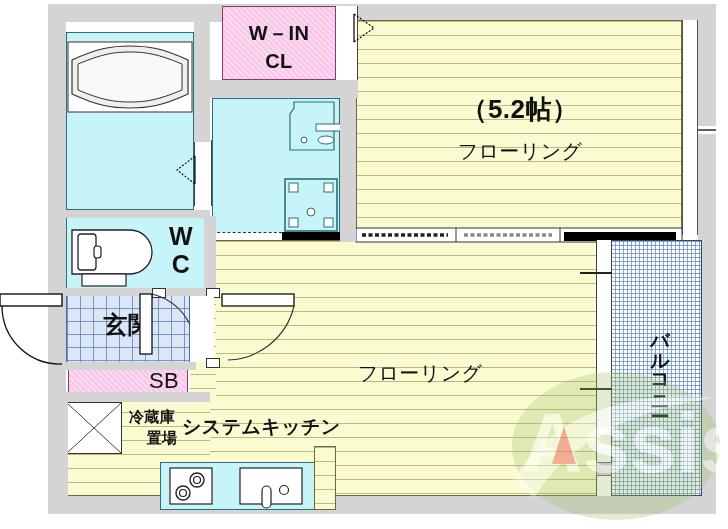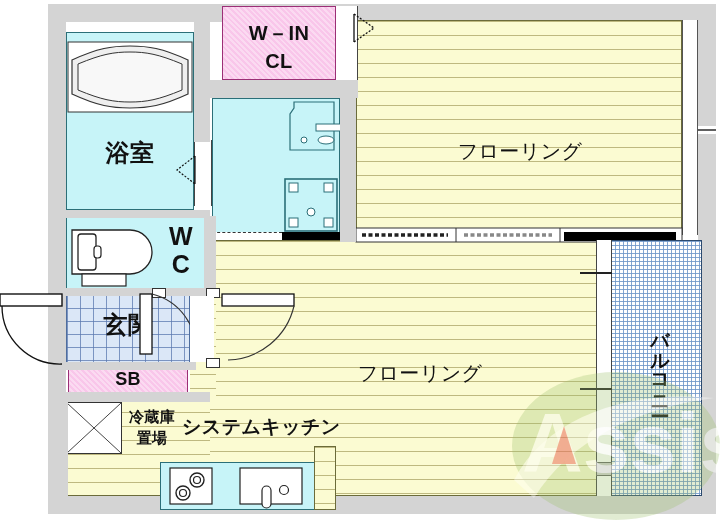--- a/index.html
+++ b/index.html
@@ -68,21 +68,21 @@
     writing-mode:vertical-rl;
     text-orientation:upright;
     line-height:1.05;
   }
   .t-room{font-size:27px;font-weight:600;}
   .t-area{font-size:26px;font-weight:600;}
   .t-sub{font-size:20px;font-weight:500;}
   .t-med{font-size:20px;font-weight:600;}
   .t-wic{font-size:20px;font-weight:700;}
   .t-bal{font-size:19px;font-weight:600;}
-  .t-sb{font-size:18px;font-weight:700;}
+  .t-sb{font-size:22px;font-weight:400;padding-left:36px;}
   .t-wc{font-size:25px;font-weight:600;}
   .t-kit{font-size:19px;font-weight:600;}
   .t-fridge{font-size:15px;font-weight:600;line-height:1.0;}
   svg{display:block;overflow:visible;}
   
   #watermark{
     position:absolute;
     left:508px;top:368px;
     width:220px;height:161px;
     pointer-events:none;
@@ -94,20 +94,21 @@
 
 <div id="plan">
 
   <div class="abs wall-plain" style="left:48px;top:4px;width:668px;height:18px;"></div>
   <div class="abs wall-plain" style="left:48px;top:4px;width:18px;height:510px;"></div>
   <div class="abs wall-plain" style="left:48px;top:496px;width:668px;height:18px;"></div>
   <div class="abs wall-plain" style="left:698px;top:4px;width:18px;height:232px;"></div>
   <div class="abs wall-plain" style="left:698px;top:236px;width:18px;height:278px;"></div>
 
   <div class="abs fl-wood" style="left:356px;top:20px;width:326px;height:215px;"></div>
+  <div class="lbl t-area" style="left:425px;top:95px;width:190px;">（5.2帖）</div>
   <div class="lbl t-sub" style="left:410px;top:140px;width:220px;">フローリング</div>
 
   <div class="abs" style="left:682px;top:120px;width:34px;height:20px;">
     <svg width="34" height="20" viewBox="0 0 34 20">
       <rect x="0" y="6" width="34" height="8" fill="#ffffff" stroke="none"></rect>
       <line x1="0" y1="10" x2="34" y2="10" stroke="#2b2b2b" stroke-width="1.6"></line>
     </svg>
   </div>
   <div class="abs" style="left:682px;top:20px;width:16px;height:215px;background:#ffffff;border-left:1px solid #555;border-right:1px solid #555;"></div>
 
@@ -124,21 +125,20 @@
 
   <div class="abs fl-water" style="left:66px;top:32px;width:128px;height:178px;"></div>
 
   <div class="abs" style="left:68px;top:42px;width:124px;height:70px;">
     <svg width="124" height="70" viewBox="0 0 124 70">
       <rect x="0" y="0" width="124" height="70" fill="#ffffff" stroke="#333" stroke-width="1"></rect>
       <path d="M4,18 C30,6 44,4 62,4 C80,4 94,6 120,18 L120,52 C94,64 80,66 62,66 C44,66 30,64 4,52 Z" fill="#efefef" stroke="#333" stroke-width="1.2"></path>
       <path d="M10,22 C34,12 46,10 62,10 C78,10 90,12 114,22 L114,48 C90,58 78,60 62,60 C46,60 34,58 10,48 Z" fill="#f8f8f8" stroke="#333" stroke-width="1"></path>
     </svg>
   </div>
-  <div class="lbl t-room" style="left:66px;top:140px;width:128px;font-size:24px;">浴室</div>
 
   <div class="abs" style="left:194px;top:140px;width:18px;height:66px;background:#ffffff;border-left:1px solid #444;border-right:1px solid #444;">
     <svg width="22" height="40" viewBox="0 0 22 40" style="position:absolute;left:-18px;top:16px;">
       <polyline points="18,0 0,14 18,28" fill="none" stroke="#111" stroke-width="1.2" stroke-dasharray="2,1.6"></polyline>
       <line x1="18" y1="0" x2="18" y2="28" stroke="#111" stroke-width="1.2"></line>
     </svg>
   </div>
 
   <div class="abs fl-water" style="left:212px;top:98px;width:128px;height:140px;"></div>
 
@@ -195,21 +195,21 @@
   <div class="abs fl-wood-nb" style="left:66px;top:398px;width:144px;height:98px;border-left:1px solid #6b6b3a;border-bottom:1px solid #6b6b3a;"></div>
   <div class="lbl t-sub" style="left:310px;top:362px;width:220px;">フローリング</div>
 
   <div class="abs fl-white" style="left:66px;top:402px;width:56px;height:52px;">
     <svg width="56" height="52" viewBox="0 0 56 52" style="position:absolute;left:-1px;top:-1px;">
       <line x1="1" y1="1" x2="55" y2="51" stroke="#444" stroke-width="1"></line>
       <line x1="55" y1="1" x2="1" y2="51" stroke="#444" stroke-width="1"></line>
     </svg>
   </div>
   <div class="lbl t-fridge" style="left:122px;top:409px;width:60px;">冷蔵庫</div>
-  <div class="lbl t-fridge" style="left:122px;top:430px;width:60px;">置場</div>
+  <div class="lbl t-fridge" style="left:132px;top:430px;width:60px;">置場</div>
 
   <div class="lbl t-kit" style="left:182px;top:416px;width:200px;text-align:left;">システムキッチン</div>
 
   <div class="abs fl-water" style="left:160px;top:462px;width:164px;height:48px;"></div>
   <div class="abs" style="left:170px;top:468px;width:42px;height:36px;">
     <svg width="42" height="36" viewBox="0 0 42 36">
       <rect x="0" y="0" width="42" height="36" fill="#ffffff" stroke="#222" stroke-width="1.2"></rect>
       <circle cx="27" cy="12" r="7" fill="none" stroke="#222" stroke-width="1.4"></circle>
       <circle cx="27" cy="12" r="3.5" fill="none" stroke="#222" stroke-width="1.2"></circle>
       <circle cx="13" cy="25" r="7" fill="none" stroke="#222" stroke-width="1.4"></circle>

